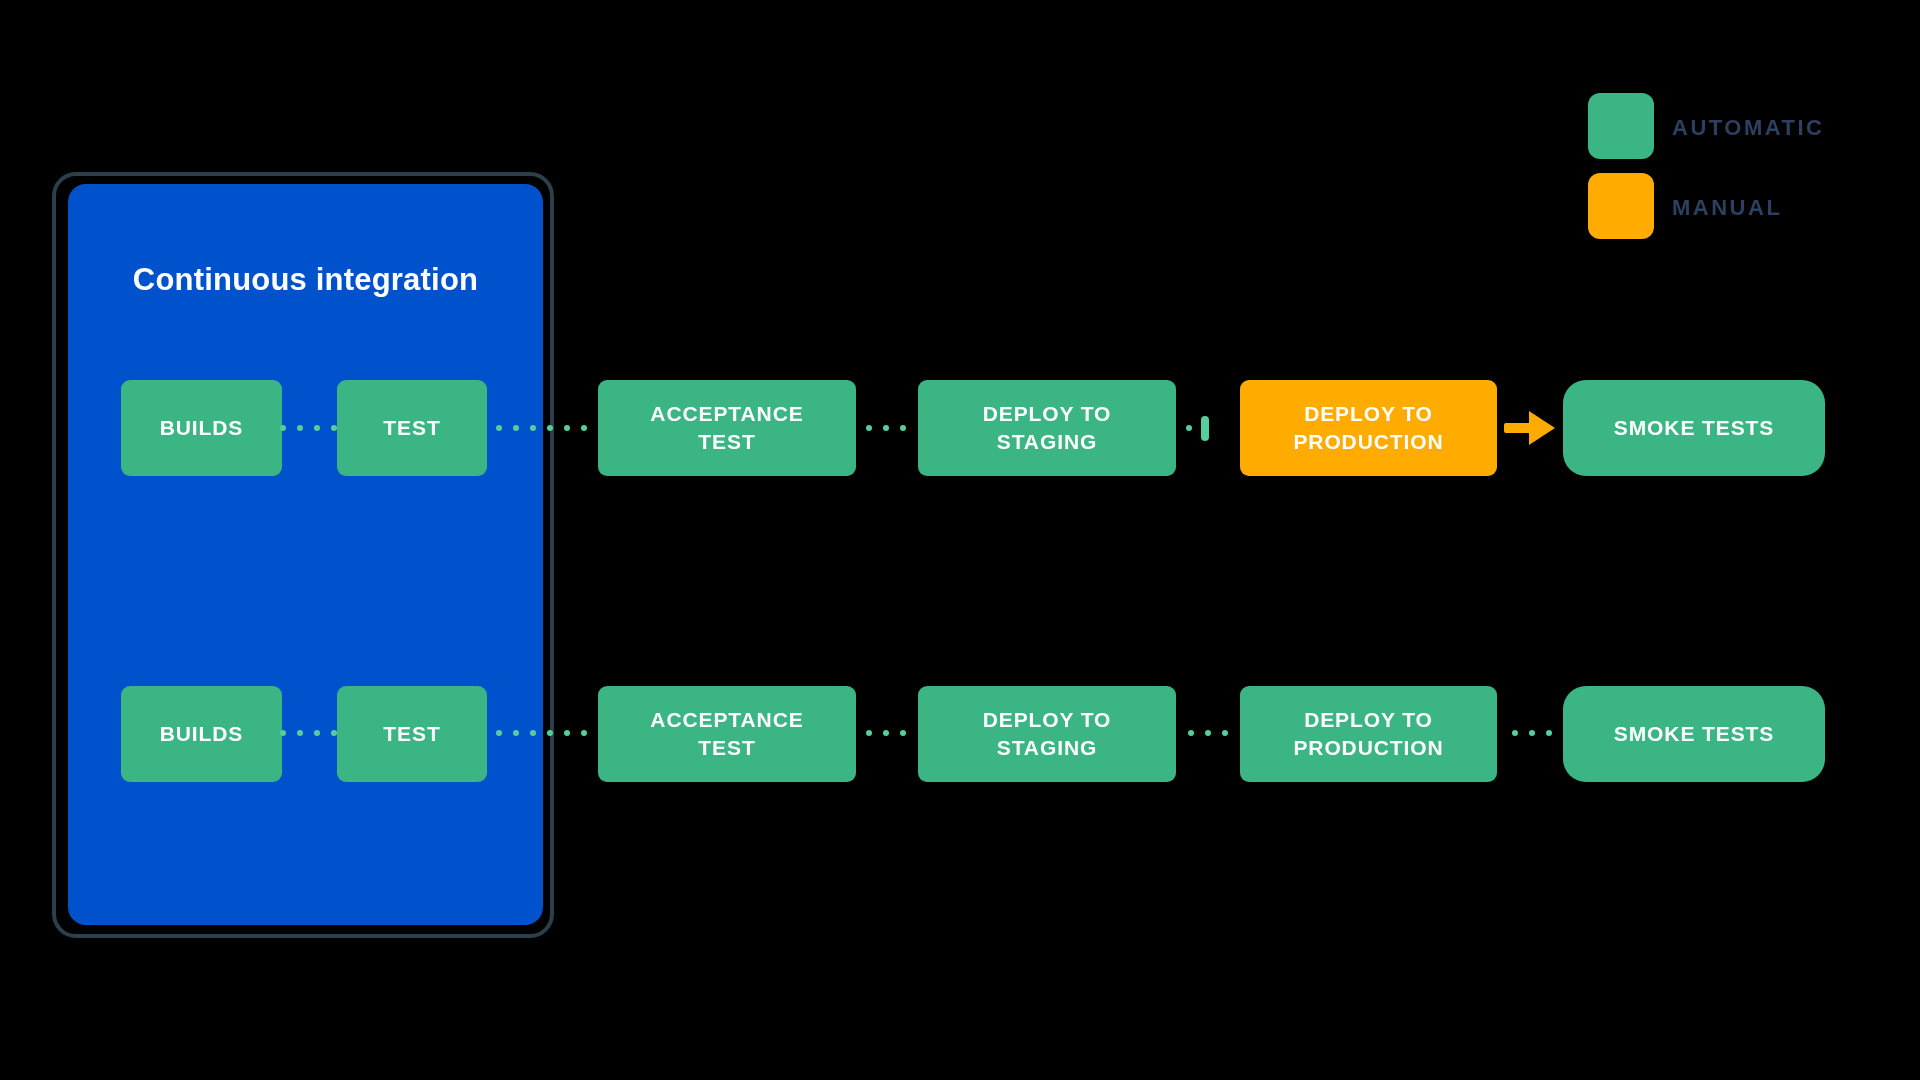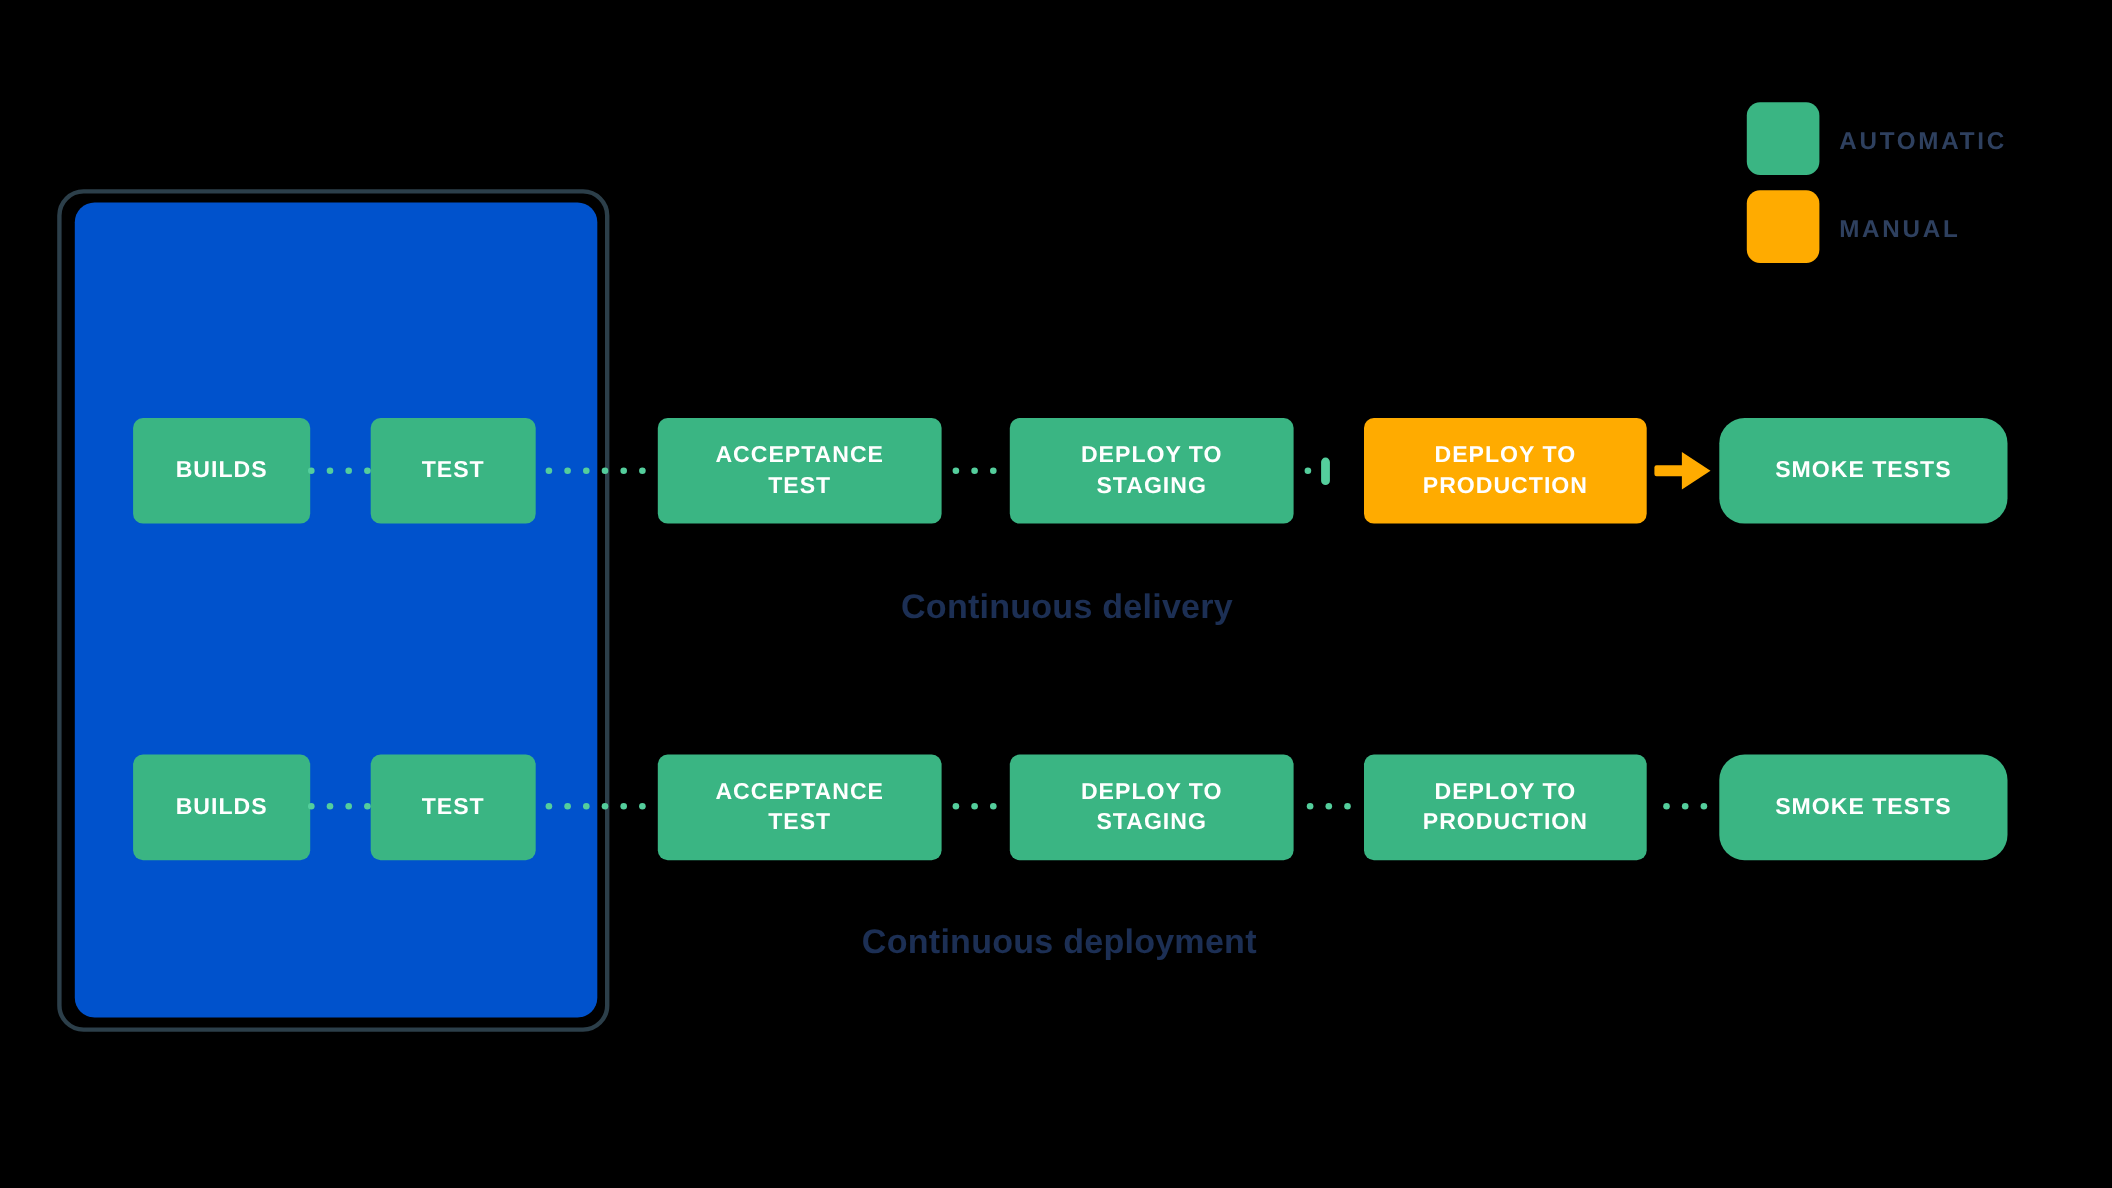--- a/index.html
+++ b/index.html
@@ -99,20 +99,21 @@
   .legend-label.auto   { top:115px; }
   .legend-label.manual { top:195px; }
 </style>
 </head>
 <body>
 
 <div class="canvas">
 
   <div class="ci-outline"></div>
   <div class="ci-box"></div>
+  <div class="ci-title">Continuous integration</div>
 
   <div class="row-top">
     <div class="stage auto s-builds">BUILDS</div>
     <div class="dots c1">
         <span class="dot"></span>
         <span class="dot"></span>
         <span class="dot"></span>
         <span class="dot"></span>
       </div>
     <div class="stage auto s-test">TEST</div>
@@ -136,21 +137,20 @@
     <div class="dots c4-dot">
         <span class="dot"></span>
       </div>
     <div class="gate-bar"></div>
     <div class="stage manual s-production">DEPLOY TO
 PRODUCTION</div>
     <div class="arrow-shaft"></div>
     <div class="arrow-head"></div>
     <div class="stage auto s-smoke">SMOKE TESTS</div>
   </div>
-  <div class="flow-label label-delivery">Continuous delivery</div>
 
   <div class="row-bottom">
     <div class="stage auto s-builds">BUILDS</div>
     <div class="dots c1">
         <span class="dot"></span>
         <span class="dot"></span>
         <span class="dot"></span>
         <span class="dot"></span>
       </div>
     <div class="stage auto s-test">TEST</div>
@@ -178,21 +178,20 @@
       </div>
     <div class="stage auto s-production">DEPLOY TO
 PRODUCTION</div>
     <div class="dots c5-dots">
         <span class="dot"></span>
         <span class="dot"></span>
         <span class="dot"></span>
       </div>
     <div class="stage auto s-smoke">SMOKE TESTS</div>
   </div>
-  <div class="flow-label label-deployment">Continuous deployment</div>
 
   <div>
     <div class="legend-swatch auto"></div>
     <div class="legend-label auto">AUTOMATIC</div>
     <div class="legend-swatch manual"></div>
     <div class="legend-label manual">MANUAL</div>
   </div>
 
 </div>
 

